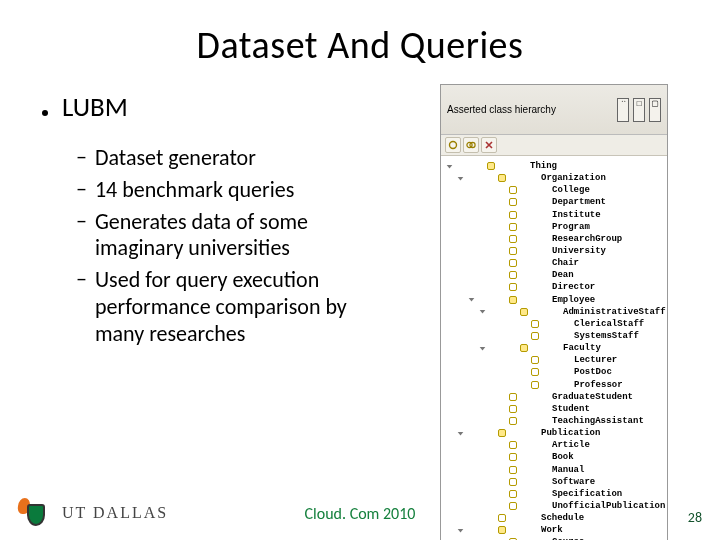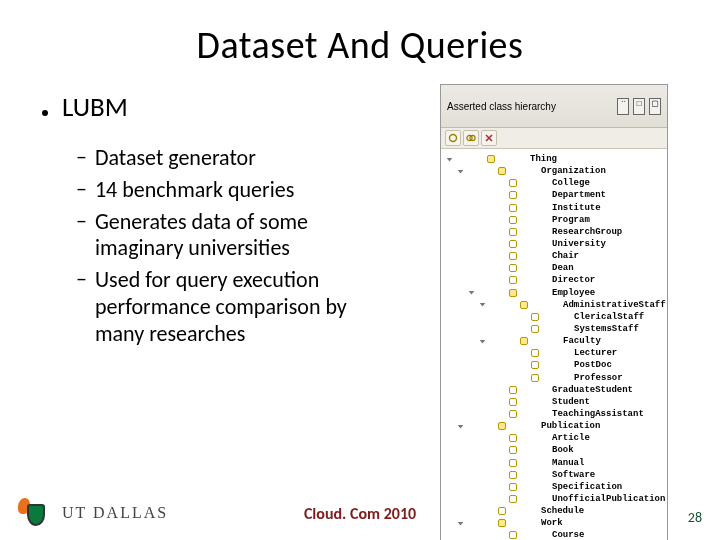--- a/index.html
+++ b/index.html
@@ -43,21 +43,21 @@
   }
   .panel-header {
     background: linear-gradient(#eceae4,#e2dfd6);
     border-bottom: 1px solid #bbb;
     font-family: Tahoma, Arial, sans-serif;
     font-size: 10px;
     padding: 12px 6px;
     display: flex; align-items: center; justify-content: space-between;
   }
   .panel-header .ctrls span {
-    display:inline-block; width:12px; height:17px; border:1px solid #666; background:#f4f2ec; margin-left:1px; font-size:8px; text-align:center; line-height:9px;
+    display:inline-block; width:12px; height:24px; border:1px solid #666; background:#f4f2ec; margin-left:1px; font-size:8px; text-align:center; line-height:9px;
   }
   .toolbar { background:#efede6; border-bottom:1px solid #c8c4b8; padding:2px 4px; display:flex; gap:2px; }
   .toolbar .tbtn { width:16px; height:16px; border:1px solid #c4bfae; background:#f6f4ed; border-radius:2px; display:flex; align-items:center; justify-content:center;}
   .tbtn svg { width:10px; height:10px; }
   .tree { padding: 4px 2px 4px 4px; line-height: 1.35; }
   .tree ul { list-style:none; padding-left: 11px; }
   .tree > ul { padding-left: 0; }
   .node { display:flex; align-items:center; white-space:nowrap;gap:32px; }
   .tw { width:9px; height:9px; display:inline-flex; align-items:center; justify-content:center; margin-right:1px; flex-shrink:0; }
   .tw svg { width:7px; height:7px; fill:#777; }
@@ -66,21 +66,21 @@
   .lbl { font-weight:bold; }
   .footer {
     position:absolute; left:0; right:0; bottom:12px;
     display:flex; align-items:center;
   }
   .footer .logo { margin-left:14px; display:flex; align-items:center; gap:14px; }
   .ut-mark { width:34px; height:30px; position:relative; }
   .ut-mark .flame { position:absolute; left:4px; top:0; width:12px; height:16px; background:#e8711c; border-radius:60% 60% 50% 50%; transform:skewX(-6deg);}
   .ut-mark .shield { position:absolute; left:13px; top:6px; width:18px; height:22px; background:#0a7a3c; border-radius:3px 3px 50% 50%; border:2px solid #333;}
   .ut-text { font-family: Georgia, 'Times New Roman', serif; font-size:16px; letter-spacing:2px; color:#444; }
-  .footer .center { position:absolute; left:0; right:0; text-align:center; color:#7f1d1d; font-weight:bold; font-size:16px; }
+  .footer .center { position:absolute; left:0; right:0; text-align:center; color:#15803d; font-weight:normal; font-size:16px; }
   .pageno { position:absolute; right:18px; bottom:14px; color:#14532d; font-size:14px; }
 </style>
 </head>
 <body>
 
 <div class="title">Dataset And Queries</div>
 
 <div class="content">
   <div class="left">
     <div class="bullet-row">

